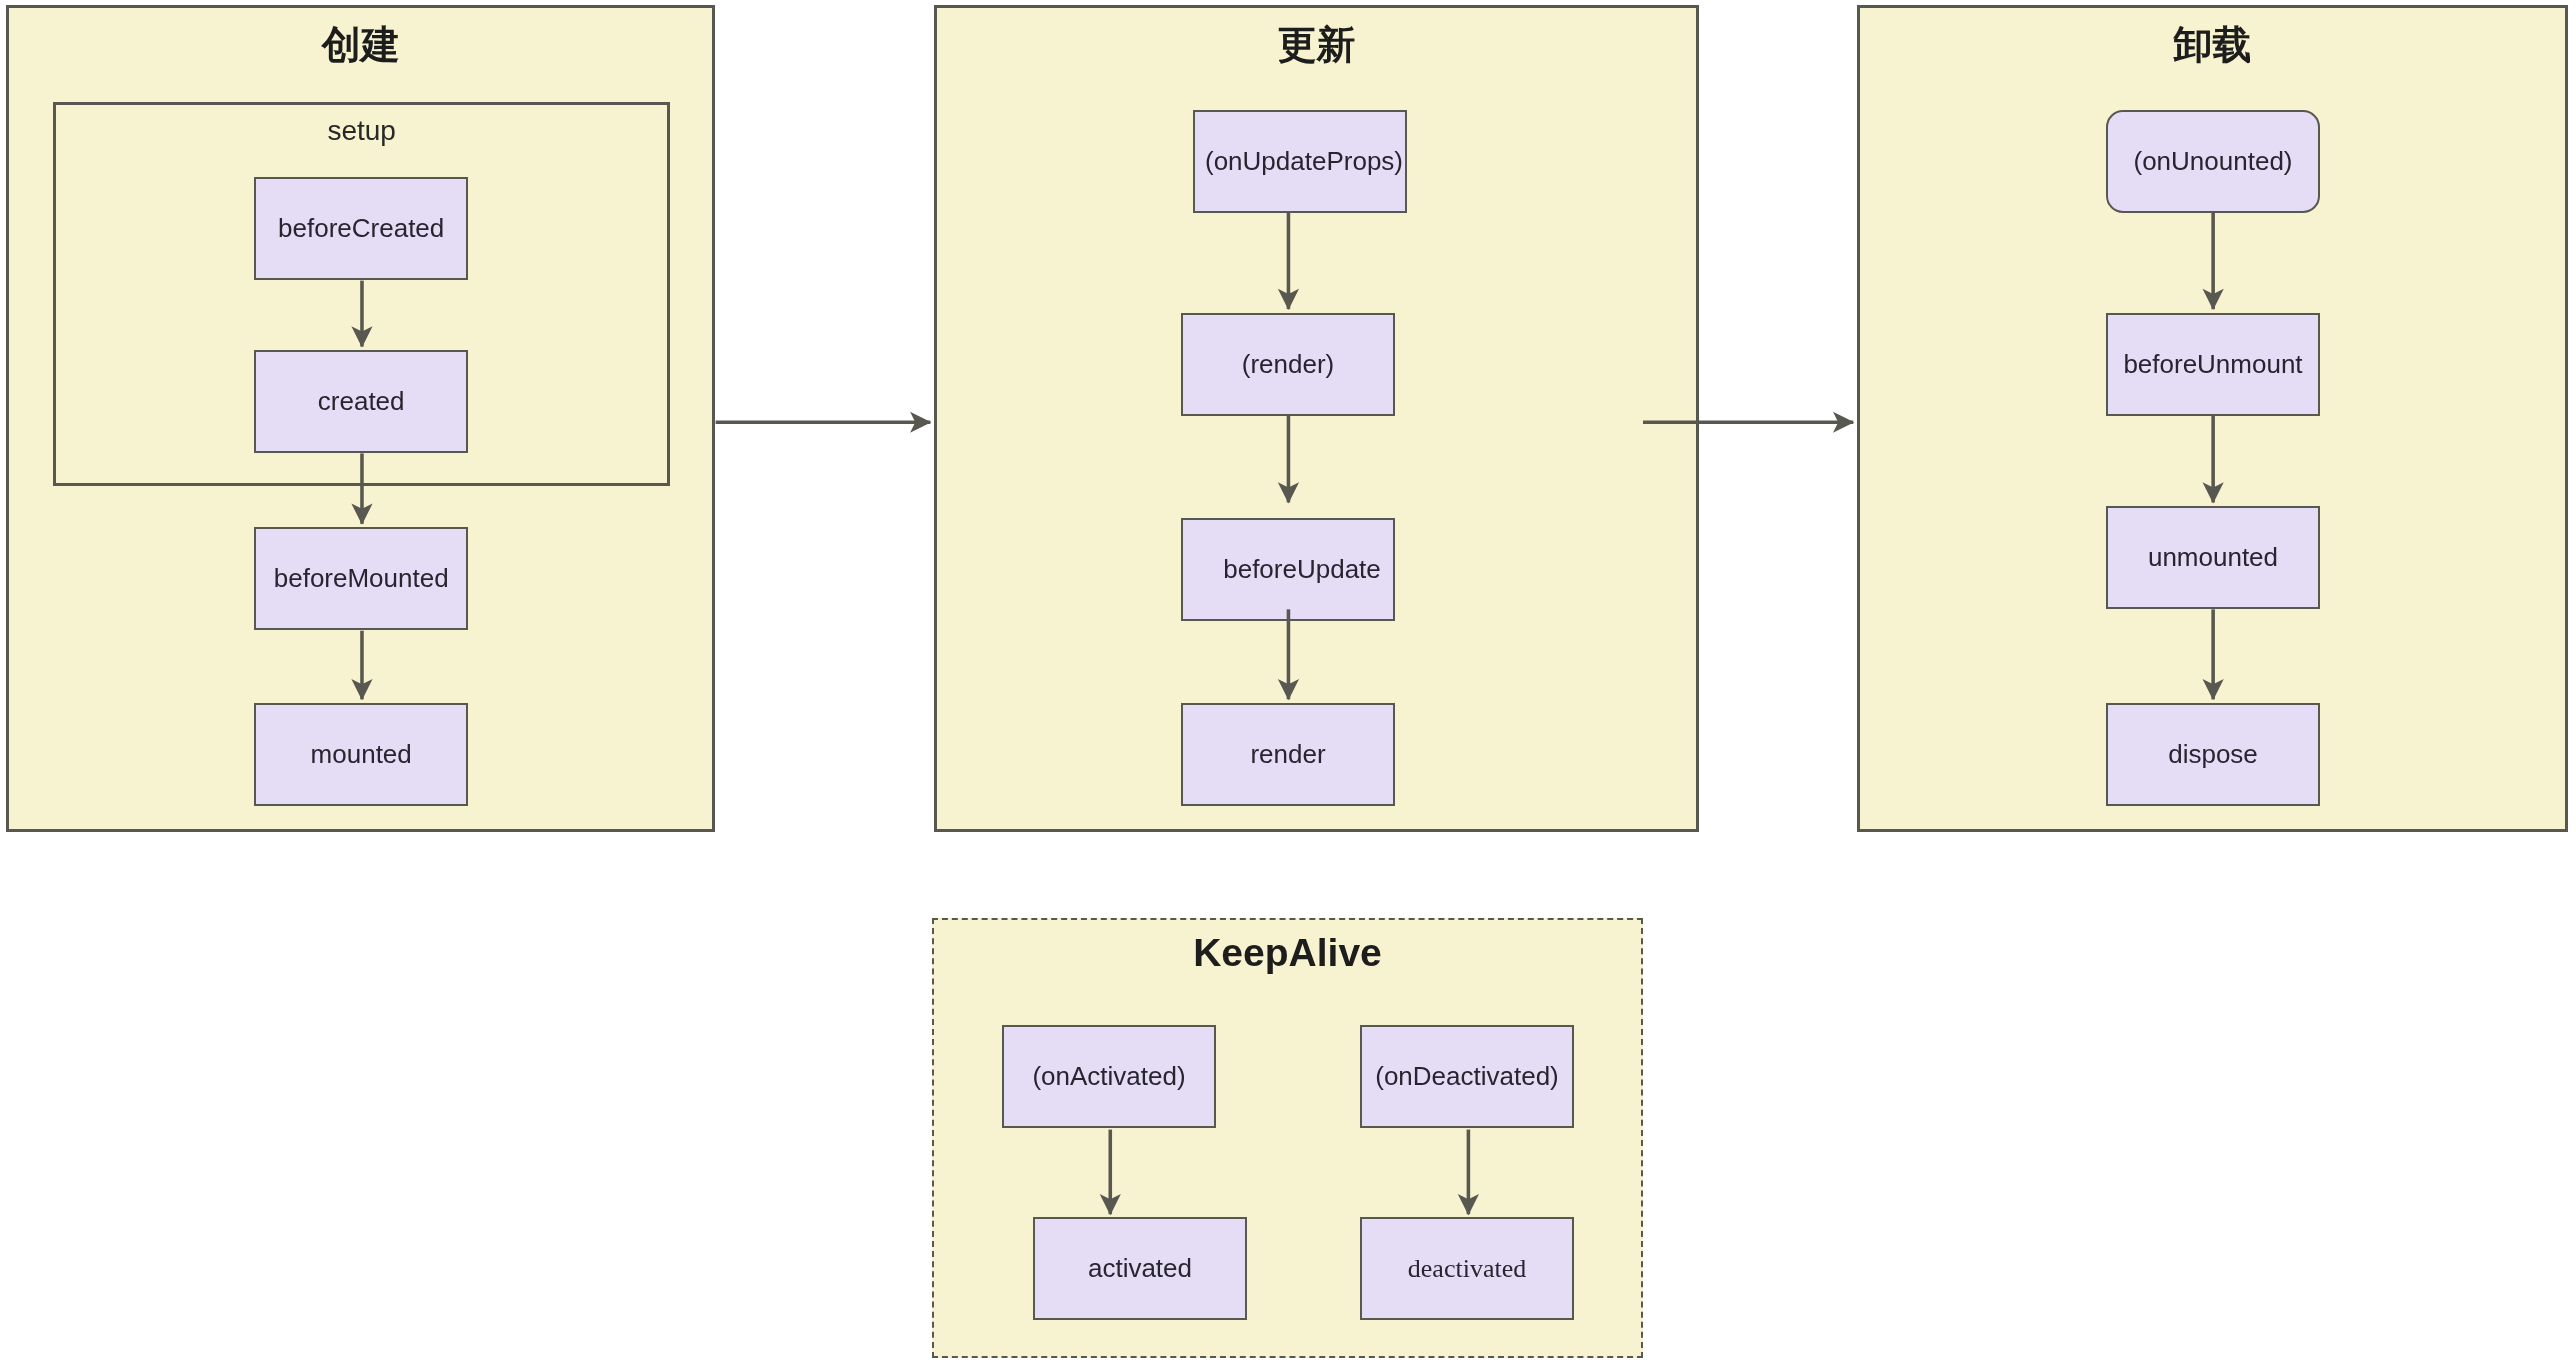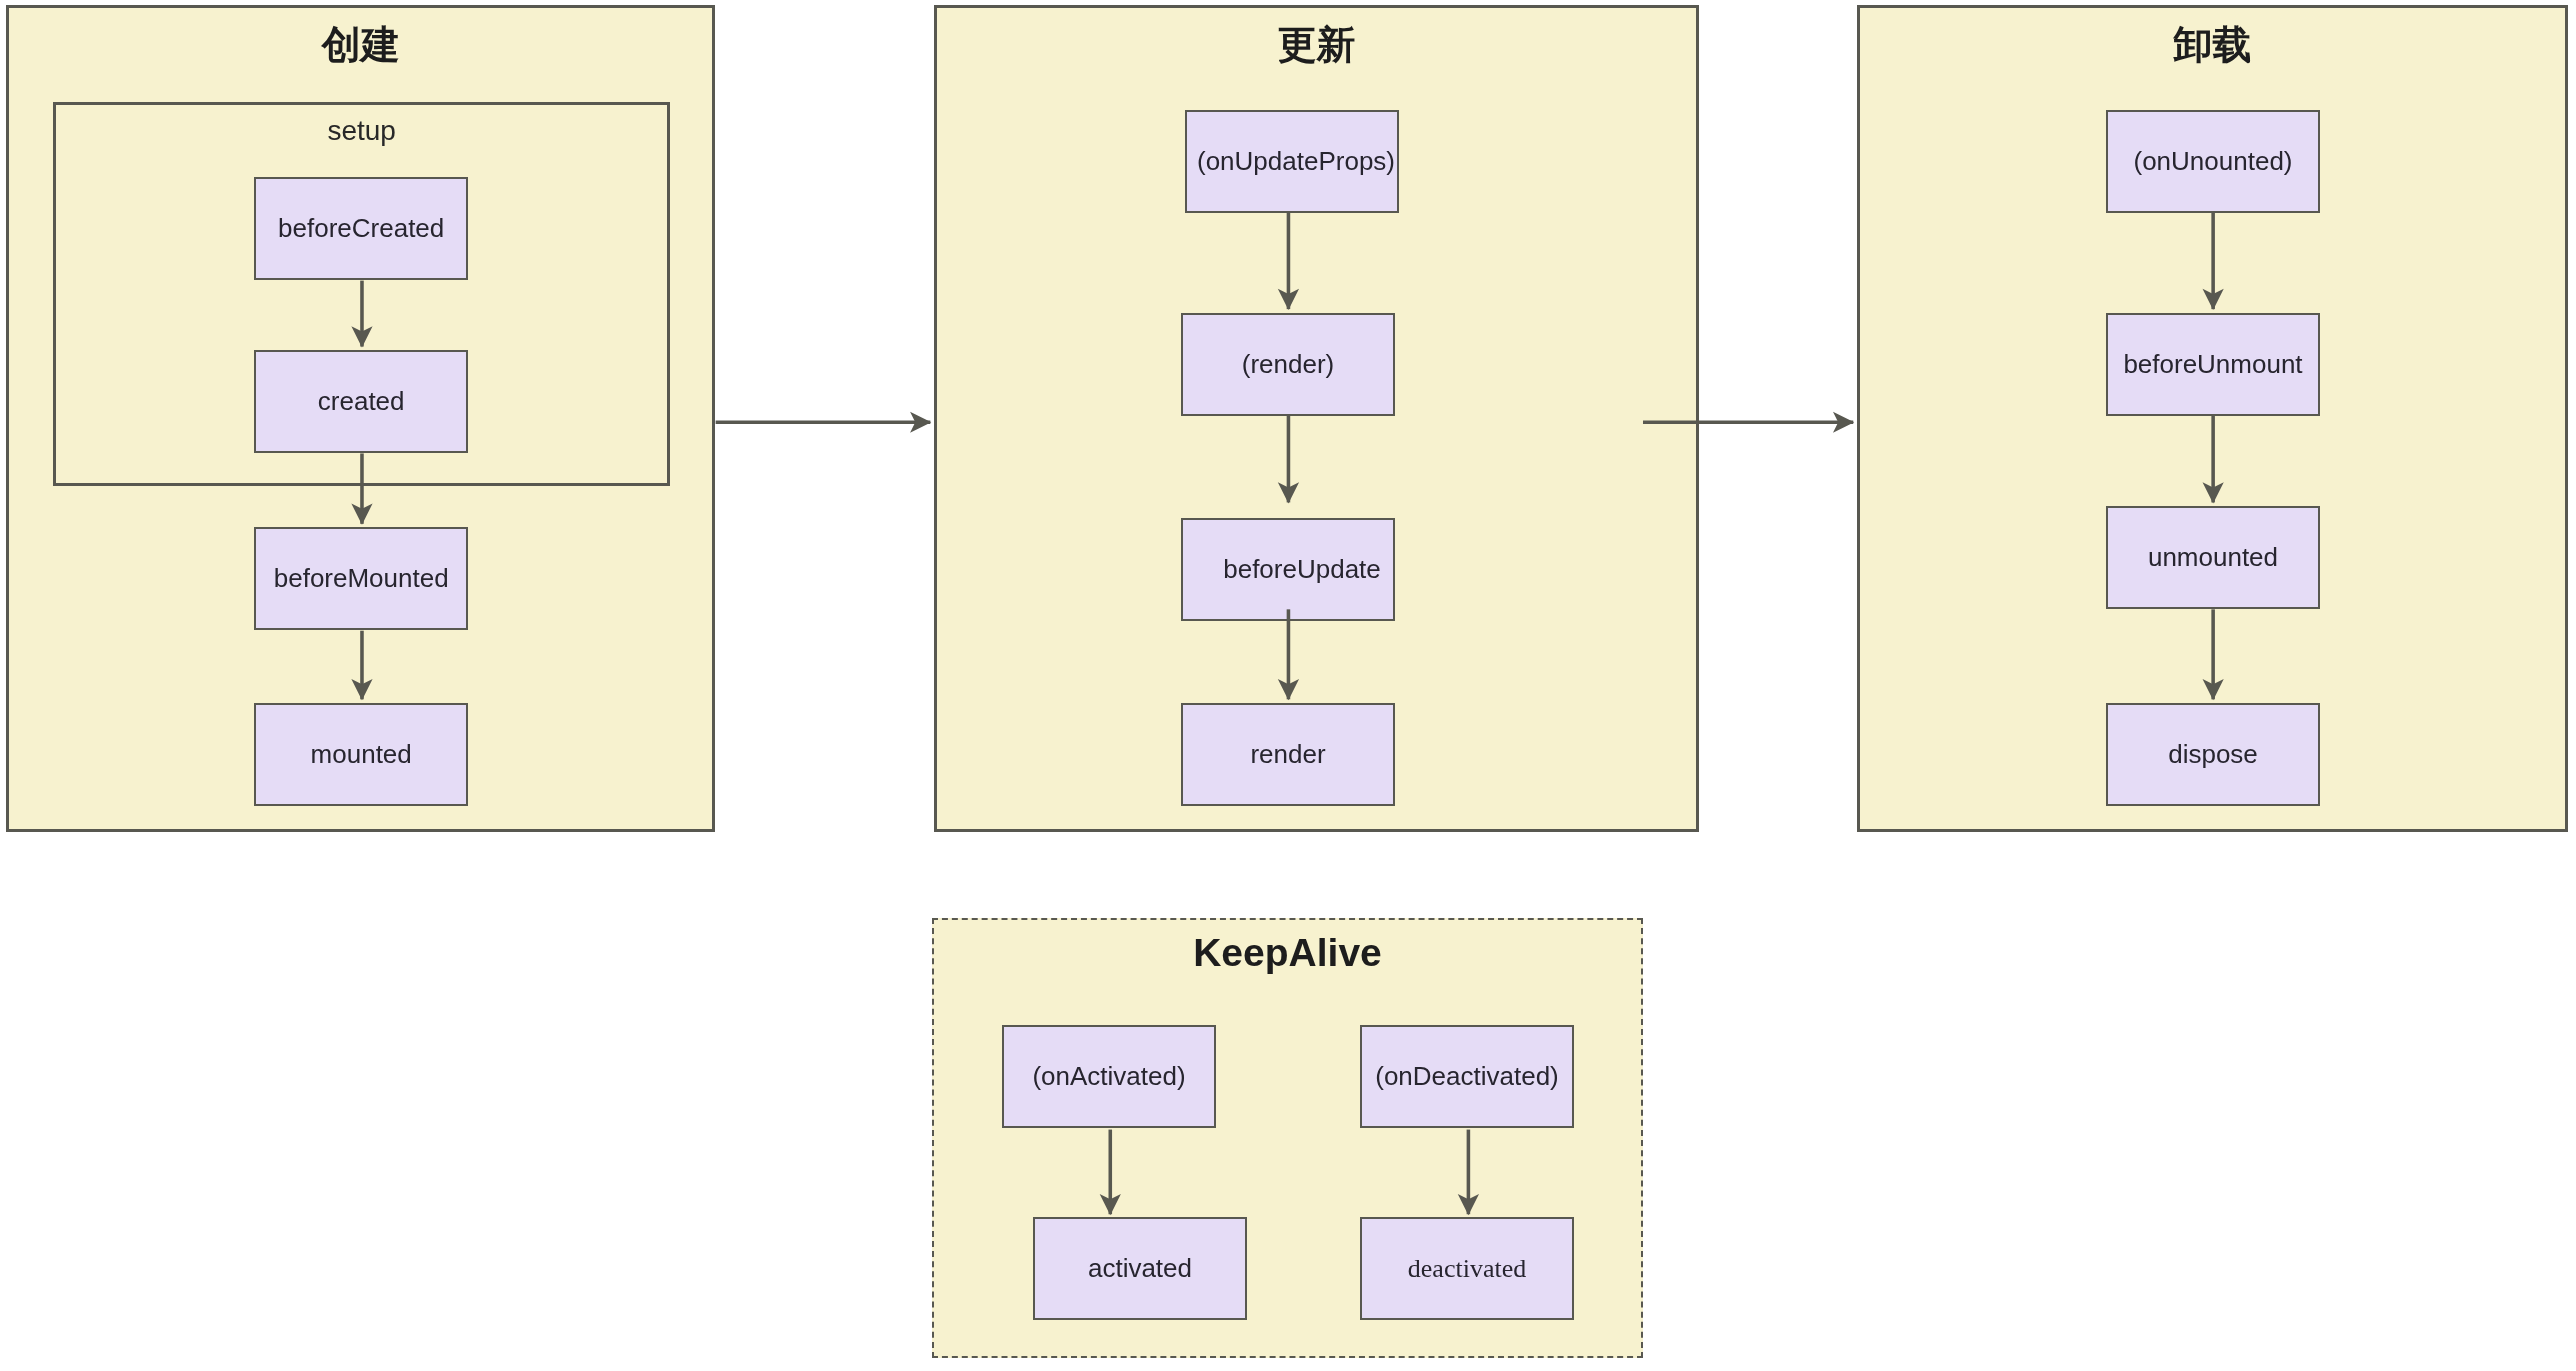--- a/index.html
+++ b/index.html
@@ -71,29 +71,29 @@
       <div class="group-label">setup</div>
     </div>
     <div class="node" style="left:245px; top:169px;">beforeCreated</div>
     <div class="node" style="left:245px; top:342px;">created</div>
     <div class="node" style="left:245px; top:519px;">beforeMounted</div>
     <div class="node" style="left:245px; top:695px;">mounted</div>
   </section>
 
   <section class="phase" style="left:934px; top:4.5px; width:765px; height:827px;">
     <h2 class="phase-title">更新</h2>
-    <div class="node" style="left:248px; top:102px;padding-left:8px;">(onUpdateProps)</div>
+    <div class="node" style="left:256px; top:102px;padding-left:8px;">(onUpdateProps)</div>
     <div class="node" style="left:244px; top:305px;">(render)</div>
     <div class="node" style="left:244px; top:510px;padding-left:28px;">beforeUpdate</div>
     <div class="node" style="left:244px; top:695px;">render</div>
   </section>
 
   <section class="phase" style="left:1857px; top:4.5px; width:711px; height:827px;">
     <h2 class="phase-title">卸载</h2>
-    <div class="node" style="left:246px; top:102px;">(onUnounted)</div>
+    <div class="node" style="left:246px; top:102px;border-radius:17px;">(onUnounted)</div>
     <div class="node" style="left:246px; top:305px;">beforeUnmount</div>
     <div class="node" style="left:246px; top:498px;">unmounted</div>
     <div class="node" style="left:246px; top:695px;">dispose</div>
   </section>
 
   <section class="phase dashed" style="left:932px; top:918px; width:711px; height:440px;">
     <h2 class="phase-title">KeepAlive</h2>
     <div class="node" style="left:68px; top:105px;">(onActivated)</div>
     <div class="node" style="left:68px; top:297px;margin-left:31px;">activated</div>
     <div class="node" style="left:426px; top:105px;">(onDeactivated)</div>

